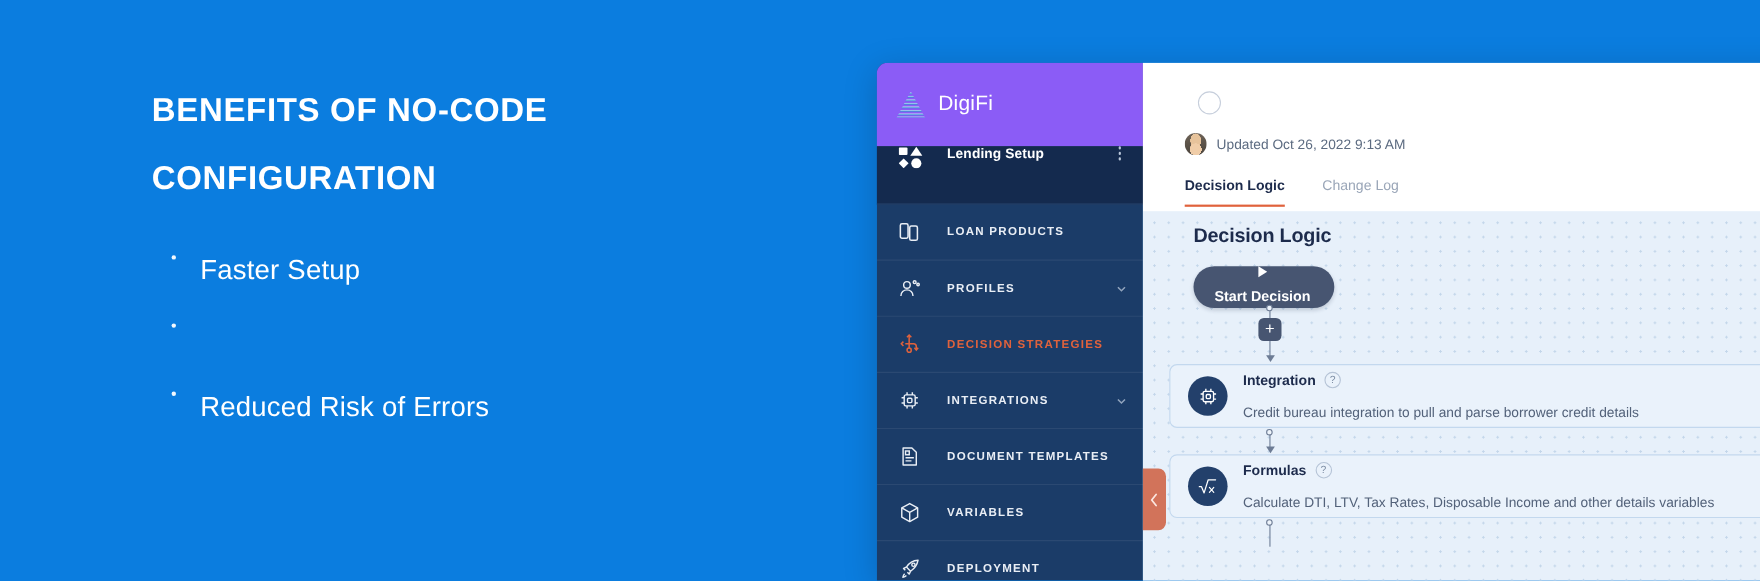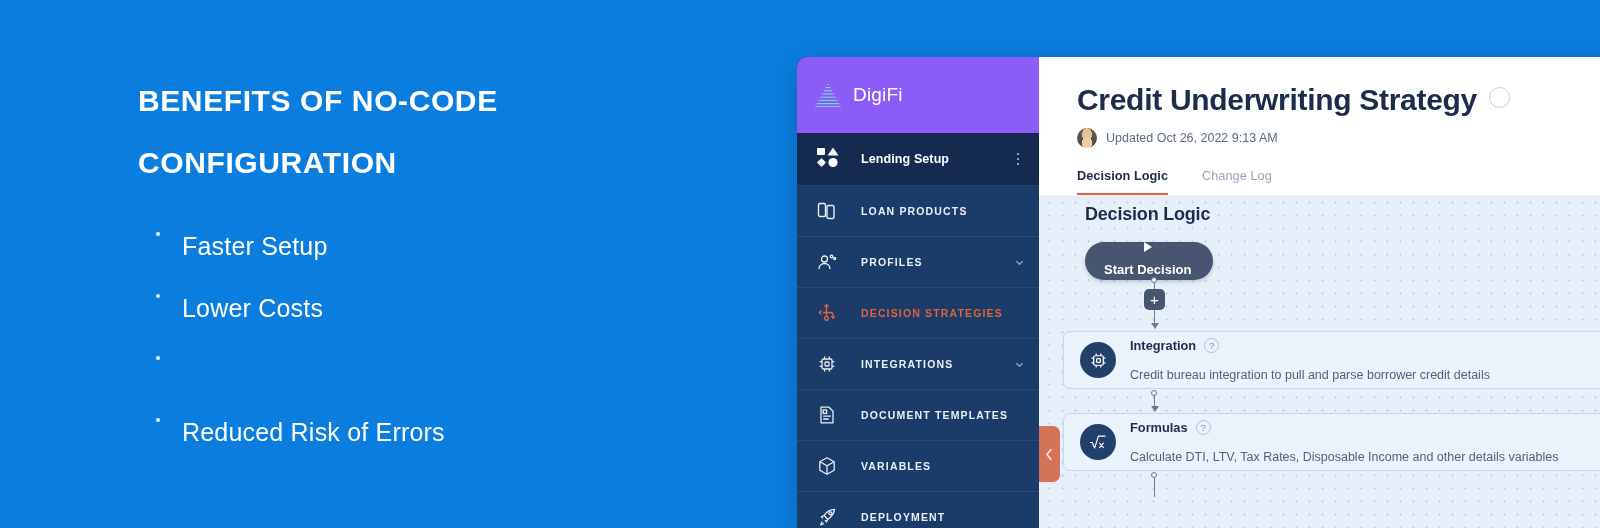--- a/index.html
+++ b/index.html
@@ -67,21 +67,21 @@
     display: flex; align-items: center;
     padding-left: 16px;
   }
   .logo-mark { width: 30px; height: 28px; flex: none; margin-right: 10px; }
   .logo-text {
     color: #ffffff; font-size: 19px; font-weight: 400; letter-spacing: .2px;
   }
   .sb-setup {
     height: 53px; flex: none;
     background: #142a4e;
-    display: flex; align-items: center;
+    display: flex; 
     padding: 0 14px 0 20px;
     border-bottom: 1px solid #27446e;
   }
   .sb-setup .ico { width: 26px; flex: none; margin-right: 18px; }
   .sb-setup-label {
     color: #ffffff; font-size: 12.5px; font-weight: 700; letter-spacing: .1px;
     flex: 1;
   }
   .kebab { display: flex; flex-direction: column; gap: 2.5px; align-items: center; width: 14px; }
   .kebab i { width: 2.5px; height: 2.5px; border-radius: 50%; background: #b9c7da; display: block; }
@@ -217,24 +217,20 @@
 </style>
 </head>
 <body>
 
 <div class="left-panel">
   <div class="headline">Benefits of No-Code Configuration</div>
   <div class="bullets">
     <div class="bullet-row">
       <span class="bullet-dot"></span>
       <span class="bullet-text">Faster Setup</span>
-    </div>
-    <div class="bullet-row">
-      <span class="bullet-dot"></span>
-      <span class="bullet-text">Lower Costs</span>
     </div>
     <div class="bullet-row">
       <span class="bullet-dot"></span>
     </div>
     <div class="bullet-row">
       <span class="bullet-dot"></span>
       <span class="bullet-text">Reduced Risk of Errors</span>
     </div>
   </div>
 </div>
@@ -366,21 +362,21 @@
           <path d="M5.4 14.6c-1.2 1.2-1.6 3.2-1.6 3.2s2-.4 3.2-1.6"></path>
         </svg>
       </span>
       <span class="nav-label">Deployment</span>
     </div>
   </div>
 
   <div class="main">
 
     <div class="main-head">
-      <span class="page-title">Credit Underwriting Strategy</span><span class="help-circle"></span>
+      <span class="help-circle"></span>
       <div class="updated-row">
         <span class="avatar"></span>
         <span class="updated-text">Updated Oct 26, 2022 9:13 AM</span>
       </div>
       <div class="tabs">
         <div class="tab active">Decision Logic</div>
         <div class="tab">Change Log</div>
       </div>
     </div>
 

